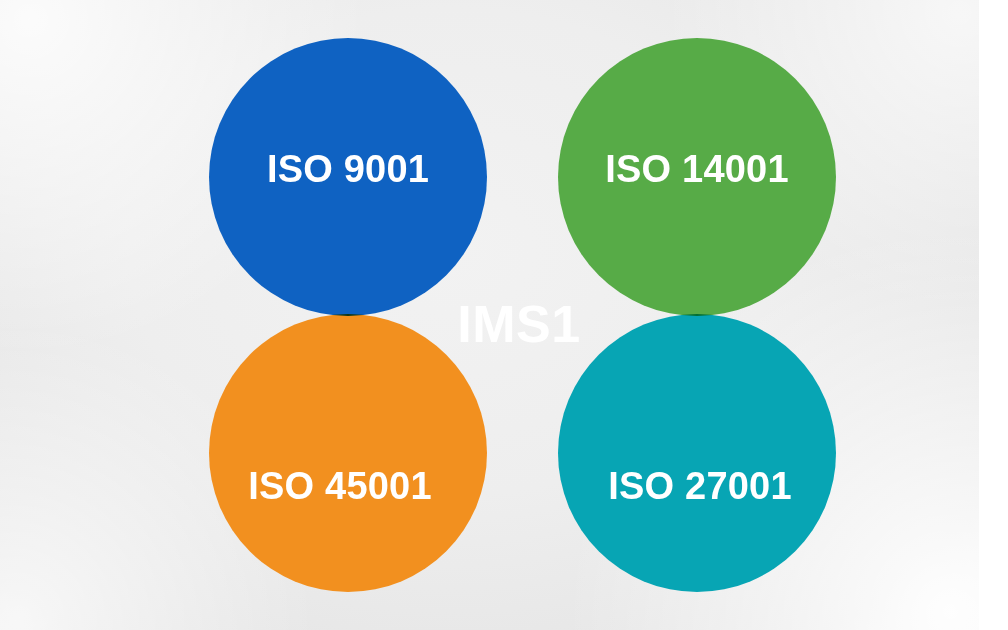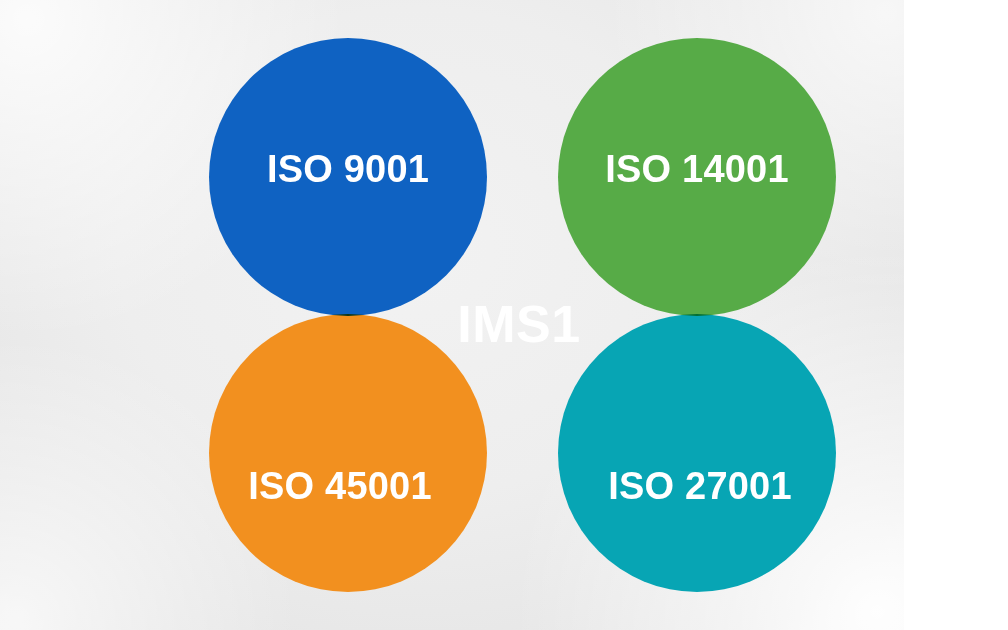--- a/index.html
+++ b/index.html
@@ -5,21 +5,21 @@
   html, body {
     margin: 0;
     padding: 0;
     background: #ffffff;
   }
   body {
     font-family: "Liberation Sans", sans-serif;
   }
   #stage {
     position: relative;
-    width: 904px;
+    width: 979px;
     height: 630px;
     overflow: hidden;
     background:
       radial-gradient(ellipse 78% 92% at 46% 40%,
         #f2f2f2 0%,
         #eeeeee 42%,
         #e8e8e8 66%,
         #e4e4e4 82%,
         #efefef 100%);
   }

